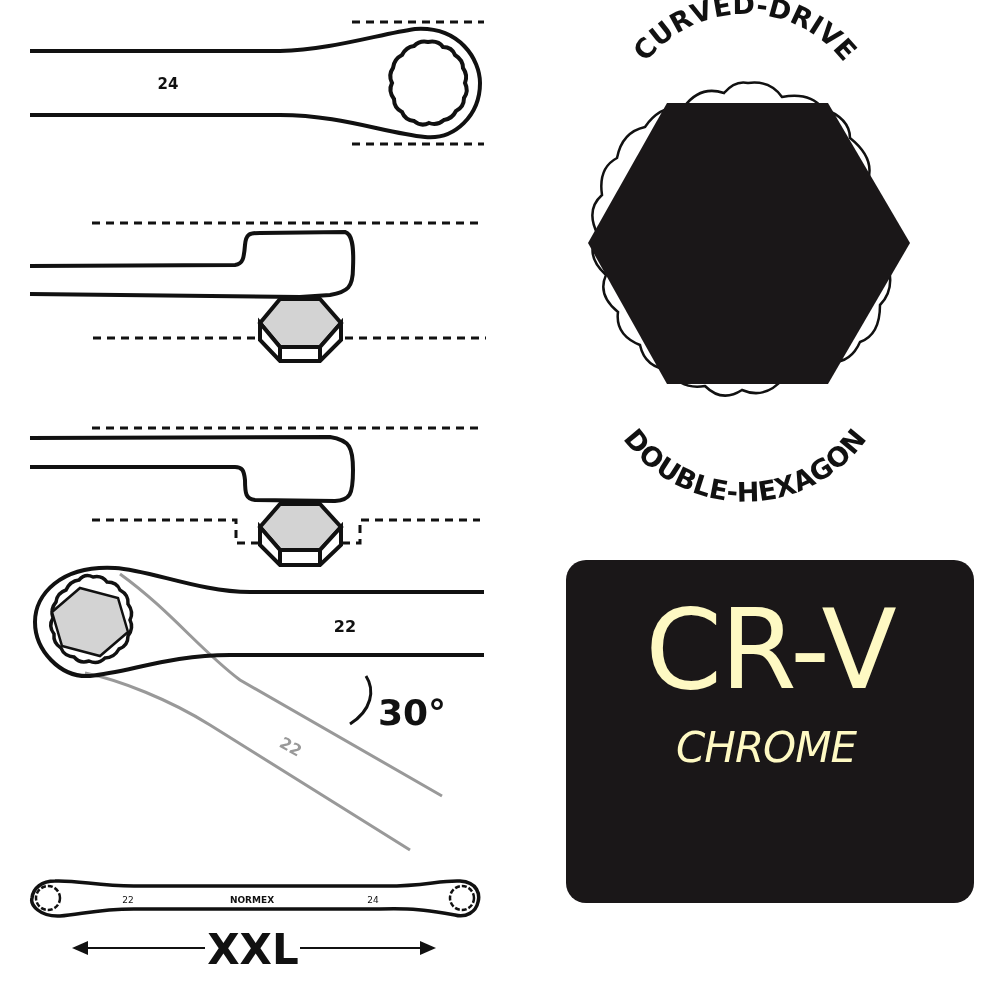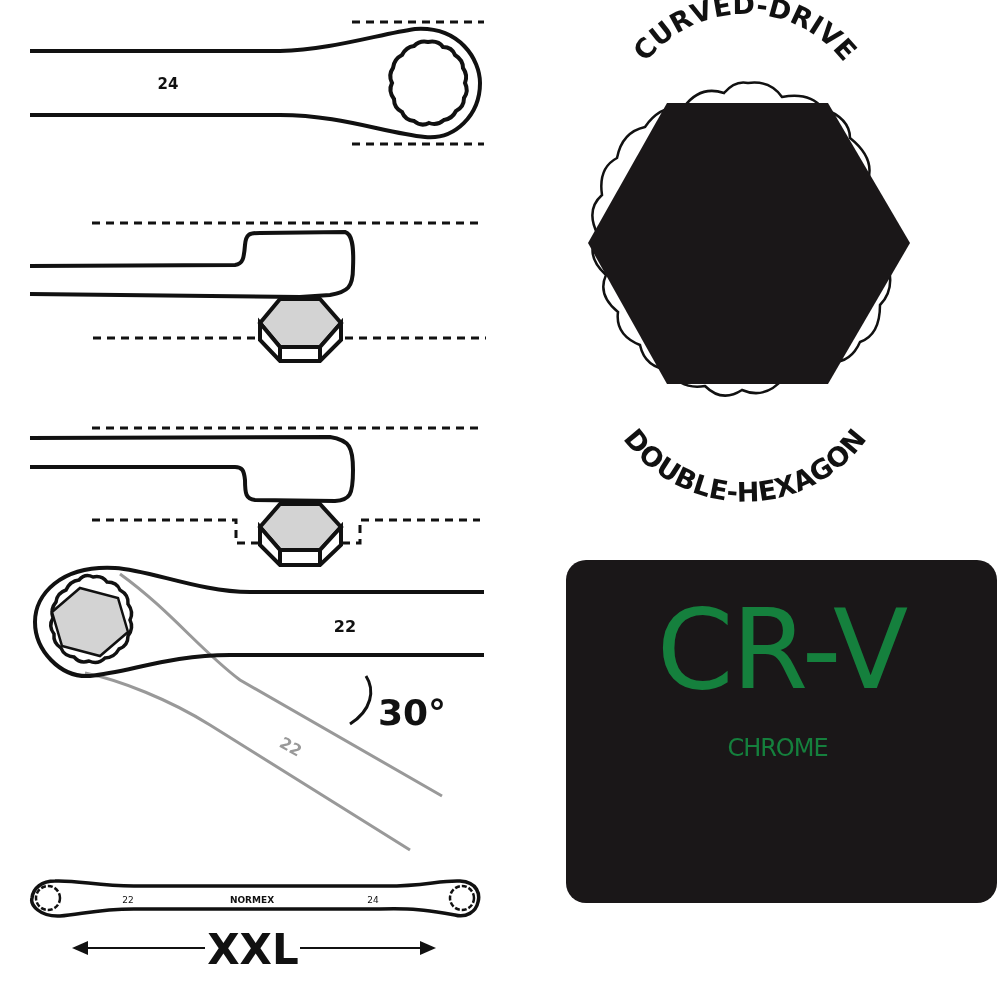--- a/index.html
+++ b/index.html
@@ -1,21 +1,21 @@
 <!DOCTYPE html>
 <html><head>
 <meta charset="utf-8">
 <style>
   html, body { margin:0; padding:0; background:#ffffff; }
   body { width:1000px; height:1000px; position:relative; overflow:hidden; font-family:"Liberation Sans", sans-serif; }
   svg.main { position:absolute; left:0; top:0; }
   .lbl { font-family:"DejaVu Sans", sans-serif; font-weight:bold; fill:#111; }
-  .crv-box { position:absolute; left:566px; top:560px; width:408px; height:343px; background:#1a1718; border-radius:20px; color:#15803d; text-align:center;padding-left:23px; }
+  .crv-box { position:absolute; left:566px; top:560px; width:408px; height:343px; background:#1a1718; border-radius:20px; color:#fef9c3; text-align:center; }
   .crv-title { position:absolute; left:0; right:0; top:30px; font-family:"DejaVu Sans", sans-serif; font-size:110px; line-height:120px; letter-spacing:-2px; }
-  .crv-sub { position:absolute; left:0; right:8px; font-family:"DejaVu Sans", sans-serif; font-size:24px; line-height:44px; letter-spacing:-1px; }
+  .crv-sub { position:absolute; left:0; right:8px; font-family:"DejaVu Sans", sans-serif; font-size:42px; line-height:44px; letter-spacing:-1px;font-style:italic; }
 </style>
 </head>
 <body>
 
 <svg class="main" width="1000" height="1000" viewBox="0 0 1000 1000">
   <defs>
 
     <path id="wavy12" d=""></path>
   </defs>
 

